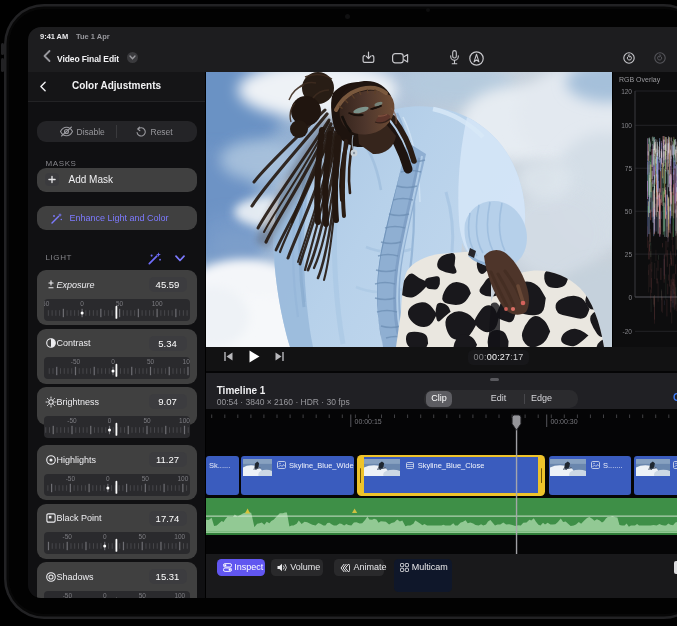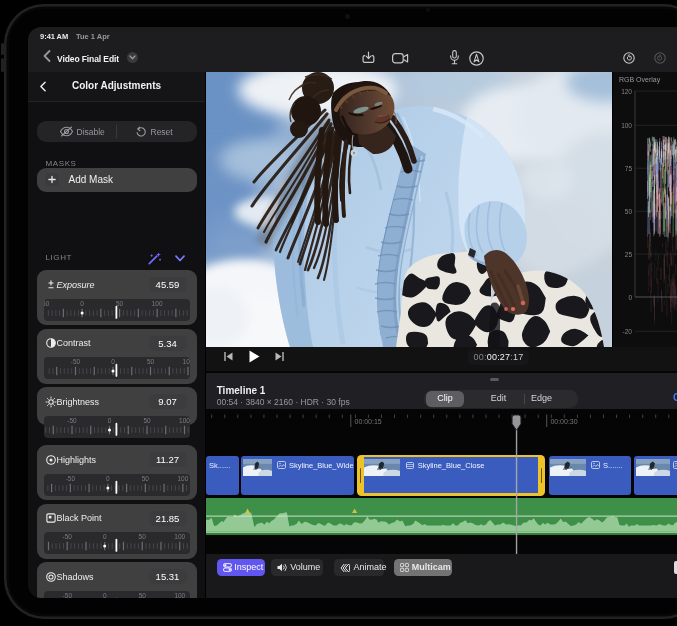--- a/index.html
+++ b/index.html
@@ -101,20 +101,29 @@
     <div class="greylab" style="top:86.5px;">MASKS</div>
 
     <div class="card" style="top:95.5px;height:24px;">
       <svg class="abs" style="left:8px;top:5px" width="14" height="13" viewBox="0 0 14 13">
           <rect x="0" y="0" width="14" height="13" rx="4" fill="#3b3b3e"></rect>
           <path d="M7 3.4 V9.6 M3.9 6.5 H10.1" stroke="#e8e8ea" stroke-width="1.3" stroke-linecap="round"></path>
         </svg>
       <div class="abs" style="left:32px;top:6.5px;font-size:10px;color:#f0f0f2;">Add Mask</div>
     </div>
 
+    <div class="card" style="top:134px;height:24px;">
+      <svg class="abs" style="left:13px;top:6px" width="13" height="13" viewBox="0 0 13 13">
+          <path d="M2 11 L8.5 4.5" stroke="#7d7aff" stroke-width="1.5" stroke-linecap="round"></path>
+          <path d="M10 1 l0.5 1.6 1.6 0.5 -1.6 0.5 -0.5 1.6 -0.5 -1.6 -1.6 -0.5 1.6 -0.5 Z" fill="#7d7aff"></path>
+          <circle cx="4" cy="4" r="0.9" fill="#7d7aff"></circle>
+          <circle cx="11.3" cy="7.5" r="0.8" fill="#7d7aff"></circle>
+        </svg>
+      <div class="abs" style="left:33px;top:7px;font-size:9px;color:#7d7aff;">Enhance Light and Color</div>
+    </div>
     <div class="greylab" style="top:181px;">LIGHT</div>
     <svg class="abs" style="left:119px;top:179px" width="15" height="15" viewBox="0 0 13 13">
         <path d="M2 11 L8.5 4.5" stroke="#706dfa" stroke-width="1.5" stroke-linecap="round"></path>
         <path d="M10 1 l0.5 1.6 1.6 0.5 -1.6 0.5 -0.5 1.6 -0.5 -1.6 -1.6 -0.5 1.6 -0.5 Z" fill="#706dfa"></path>
         <circle cx="4" cy="4" r="0.9" fill="#706dfa"></circle>
         <circle cx="11.3" cy="7.5" r="0.8" fill="#706dfa"></circle>
       </svg>
     <svg class="abs" style="left:147px;top:183px" width="10" height="7" viewBox="0 0 10 7">
         <path d="M1 1.2 L5 5.5 L9 1.2" fill="none" stroke="#7d7aff" stroke-width="1.7" stroke-linecap="round" stroke-linejoin="round"></path>
       </svg>
@@ -351,21 +360,21 @@
               <rect x="71.5" y="6.8" width="1.8" height="13" rx="0.9" fill="#fafafa"></rect>
             </svg>
           </div>
         </div>
       <div class="card" style="top:431.8px;height:55px;">
           <svg class="abs" style="left:8px;top:8.5px" width="12" height="12" viewBox="0 0 14 14">
             <rect x="2.2" y="2.2" width="9.6" height="9.6" rx="1.5" fill="none" stroke="#ededf0" stroke-width="1.3"></rect>
             <rect x="4.5" y="4.5" width="3" height="3" fill="#ededf0"></rect>
           </svg>
           <div class="abs" style="left:20px;top:9.5px;font-size:9px;color:#ededf0;">Black Point</div>
-          <div class="vbox">21.85</div>
+          <div class="vbox">17.74</div>
           <div class="strip">
             <svg width="146.8" height="22" viewBox="0 0 146.8 22" style="position:absolute;left:0;top:0">
               <text x="23.22" y="7.2" font-size="6.5" fill="#7c7c81" text-anchor="middle" font-family="Liberation Sans, sans-serif">-50</text>
               <text x="60.72" y="7.2" font-size="6.5" fill="#7c7c81" text-anchor="middle" font-family="Liberation Sans, sans-serif">0</text>
               <text x="98.22" y="7.2" font-size="6.5" fill="#7c7c81" text-anchor="middle" font-family="Liberation Sans, sans-serif">50</text>
               <text x="135.72" y="7.2" font-size="6.5" fill="#7c7c81" text-anchor="middle" font-family="Liberation Sans, sans-serif">100</text>
               <rect x="3.87" y="9.8" width="1.2" height="8.4" fill="#6e6e73"></rect>
               <rect x="7.72" y="11.2" width="1" height="5.6" fill="#47474b"></rect>
               <rect x="11.47" y="11.2" width="1" height="5.6" fill="#47474b"></rect>
               <rect x="15.22" y="11.2" width="1" height="5.6" fill="#47474b"></rect>
@@ -1205,21 +1214,21 @@
         <path d="M0.5 0.5 L6.5 4.5 L0.5 8.5 Z" fill="#b8b8bc"></path>
       </svg>
 <div class="abs" style="left:262px;top:2.5px;width:61px;height:15.5px;background:#17171a;border-radius:5px;text-align:center;line-height:15.5px;font-size:9px;letter-spacing:0.2px;"><span style="color:#86868a">00:</span><span style="color:#f4f4f6">00:27</span><span style="color:#86868a">:</span><span style="color:#cfcfd2">17</span></div>
 </div>
   <div class="abs" style="left:178px;top:344px;width:494px;height:227px;background:#050506;">
 <div class="abs" style="left:0;top:2px;width:494px;height:36px;background:#202024;"></div>
 <div class="abs" style="left:284px;top:7px;width:9px;height:3px;background:#59595e;border-radius:1.5px;"></div>
 <div class="abs" style="left:10.7px;top:13.5px;font-size:10px;font-weight:bold;color:#f0f0f2;">Timeline 1</div>
 <div class="abs" style="left:10.7px;top:26px;font-size:8.5px;color:#98989d;">00:54 · 3840 × 2160 · HDR · 30 fps</div>
 <div class="abs" style="left:218.4px;top:19.3px;width:154px;height:17.3px;background:#2b2b2e;border-radius:8.5px;"></div>
-<div class="abs" style="left:220px;top:20.2px;width:38px;height:15.5px;background:#5d5d62;border-radius:5.5px;text-align:center;line-height:15.5px;font-size:9px;color:#fff;">Clip</div>
+<div class="abs" style="left:220px;top:20.2px;width:26px;height:15.5px;background:#5d5d62;border-radius:5.5px;text-align:center;line-height:15.5px;font-size:9px;color:#fff;">Clip</div>
 <div class="abs" style="left:272px;top:20.2px;width:41px;height:15.5px;text-align:center;line-height:15.5px;font-size:9px;color:#d5d5d9;">Edit</div>
 <div class="abs" style="left:318.2px;top:23.3px;width:1px;height:10px;background:#47474b;"></div>
 <div class="abs" style="left:325px;top:20px;width:41px;height:15.5px;text-align:left;line-height:15.5px;font-size:9px;color:#d5d5d9;">Edge</div>
 <div class="abs" style="left:467px;top:21px;font-size:10px;font-weight:bold;color:#3f7cf6;">C</div>
 <svg class="abs" style="left:0;top:0" width="494" height="70" viewBox="0 0 494 70">
         <rect x="5.2" y="43.5" width="1" height="3.5" fill="#414144"></rect>
         <rect x="18.3" y="43.5" width="1" height="3.5" fill="#414144"></rect>
         <rect x="31.3" y="43.5" width="1" height="3.5" fill="#414144"></rect>
         <rect x="44.4" y="43.5" width="1" height="3.5" fill="#414144"></rect>
         <rect x="57.4" y="43.5" width="1" height="3.5" fill="#414144"></rect>
@@ -1349,21 +1358,21 @@
         </svg><span style="margin-left:17px;">Inspect</span></div>
 <div class="abs" style="left:65.2px;top:188px;width:51.4px;height:16.5px;border-radius:4.5px;font-size:9px;line-height:16.5px;background:#29292b;color:#e8e8ea;"><svg class="abs" style="left:6px;top:4px" width="10" height="9" viewBox="0 0 10 9">
           <path d="M0.5 3 H2.5 L5 0.8 V8.2 L2.5 6 H0.5 Z" fill="#e8e8ea"></path>
           <path d="M6.6 2.8 a2.6 2.6 0 0 1 0 3.4 M8.2 1.4 a4.8 4.8 0 0 1 0 6.2" fill="none" stroke="#e8e8ea" stroke-width="0.9" stroke-linecap="round"></path>
         </svg><span style="margin-left:19px;">Volume</span></div>
 <div class="abs" style="left:128.4px;top:188px;width:50.1px;height:16.5px;border-radius:4.5px;font-size:9px;line-height:16.5px;background:#29292b;color:#e8e8ea;"><svg class="abs" style="left:6px;top:3.6px" width="10" height="10" viewBox="0 0 10 10">
           <path d="M4.2 1 L1 5 L4.2 9" fill="none" stroke="#e8e8ea" stroke-width="1"></path>
           <path d="M6.4 1 L3.2 5 L6.4 9" fill="none" stroke="#e8e8ea" stroke-width="1"></path>
           <path d="M8.6 1 L5.4 5 L8.6 9 L9.6 7.5 V2.5 Z" fill="none" stroke="#e8e8ea" stroke-width="1"></path>
         </svg><span style="margin-left:19px;">Animate</span></div>
-<div class="abs" style="left:187.7px;top:188px;width:58.8px;height:17px;border-radius:4.5px;font-size:9px;line-height:16.5px;background:#737373;color:#e8e8ea;font-weight:bold;"><svg class="abs" style="left:6px;top:4px" width="9" height="9" viewBox="0 0 9 9">
+<div class="abs" style="left:187.7px;top:188px;width:58.8px;height:33px;border-radius:4.5px;font-size:9px;line-height:16.5px;background:#0f172a;color:#e8e8ea;"><svg class="abs" style="left:6px;top:4px" width="9" height="9" viewBox="0 0 9 9">
           <g fill="none" stroke="#e8e8ea" stroke-width="0.9">
             <rect x="0.5" y="0.5" width="3.2" height="3.2" rx="0.8"></rect>
             <rect x="5.3" y="0.5" width="3.2" height="3.2" rx="0.8"></rect>
             <rect x="0.5" y="5.3" width="3.2" height="3.2" rx="0.8"></rect>
             <rect x="5.3" y="5.3" width="3.2" height="3.2" rx="0.8"></rect>
           </g>
         </svg><span style="margin-left:18px;">Multicam</span></div>
 <div class="abs" style="left:468px;top:190px;width:26px;height:13px;background:#dcdcde;border-radius:2px 0 0 2px;"></div>
 </div>
 </div>

